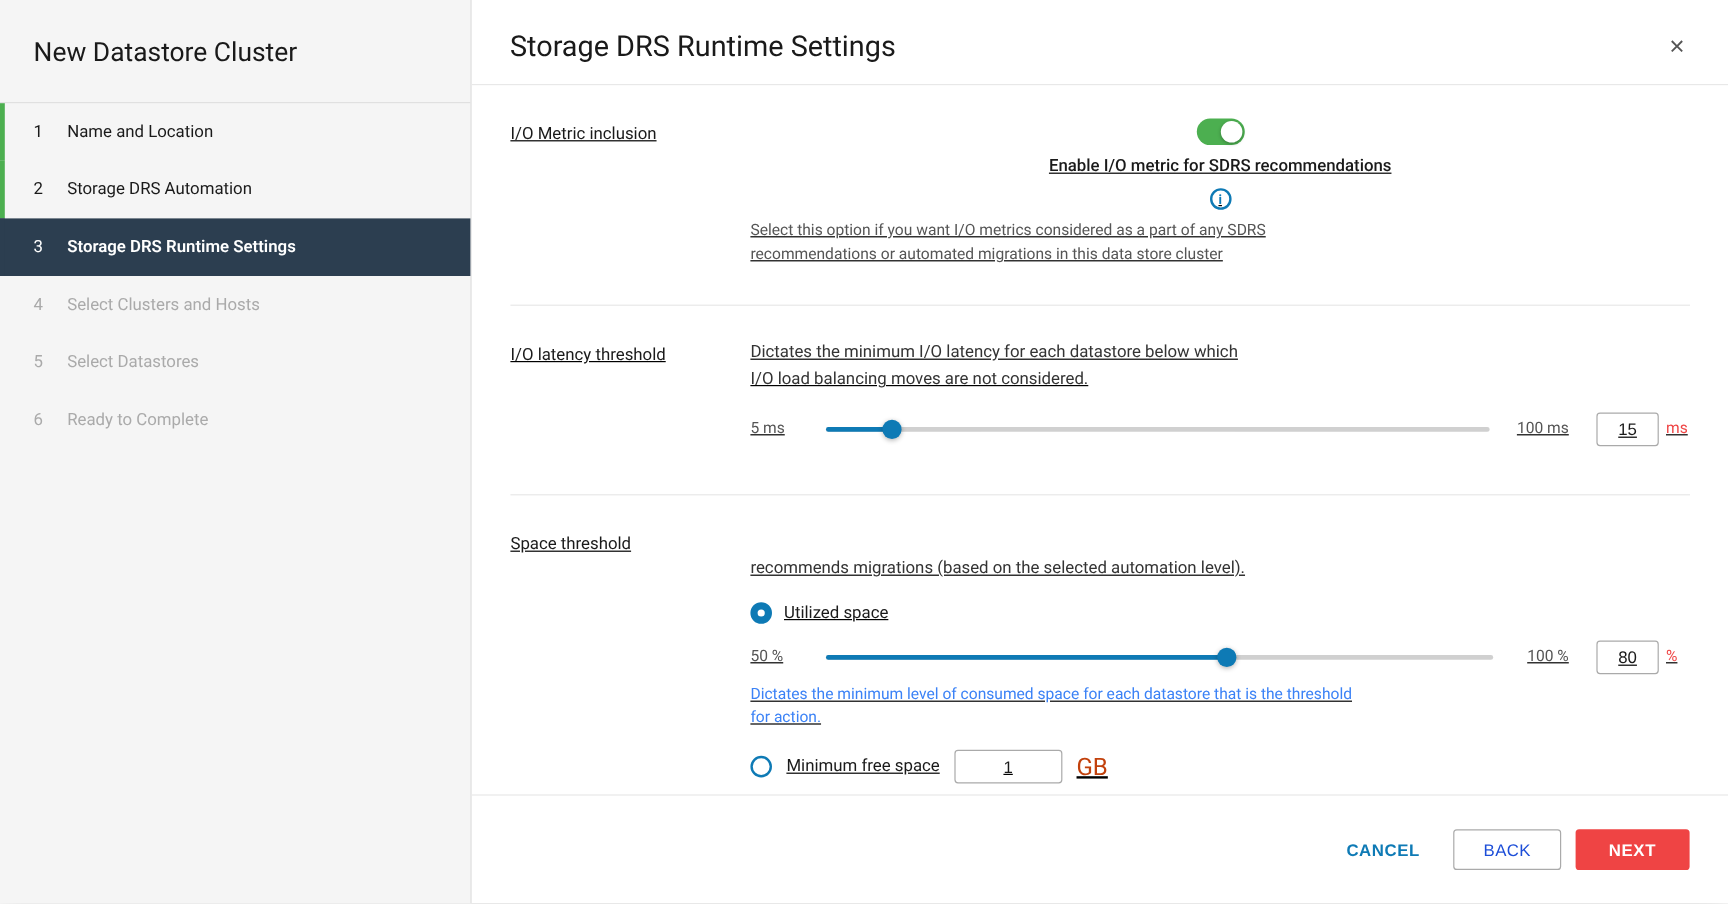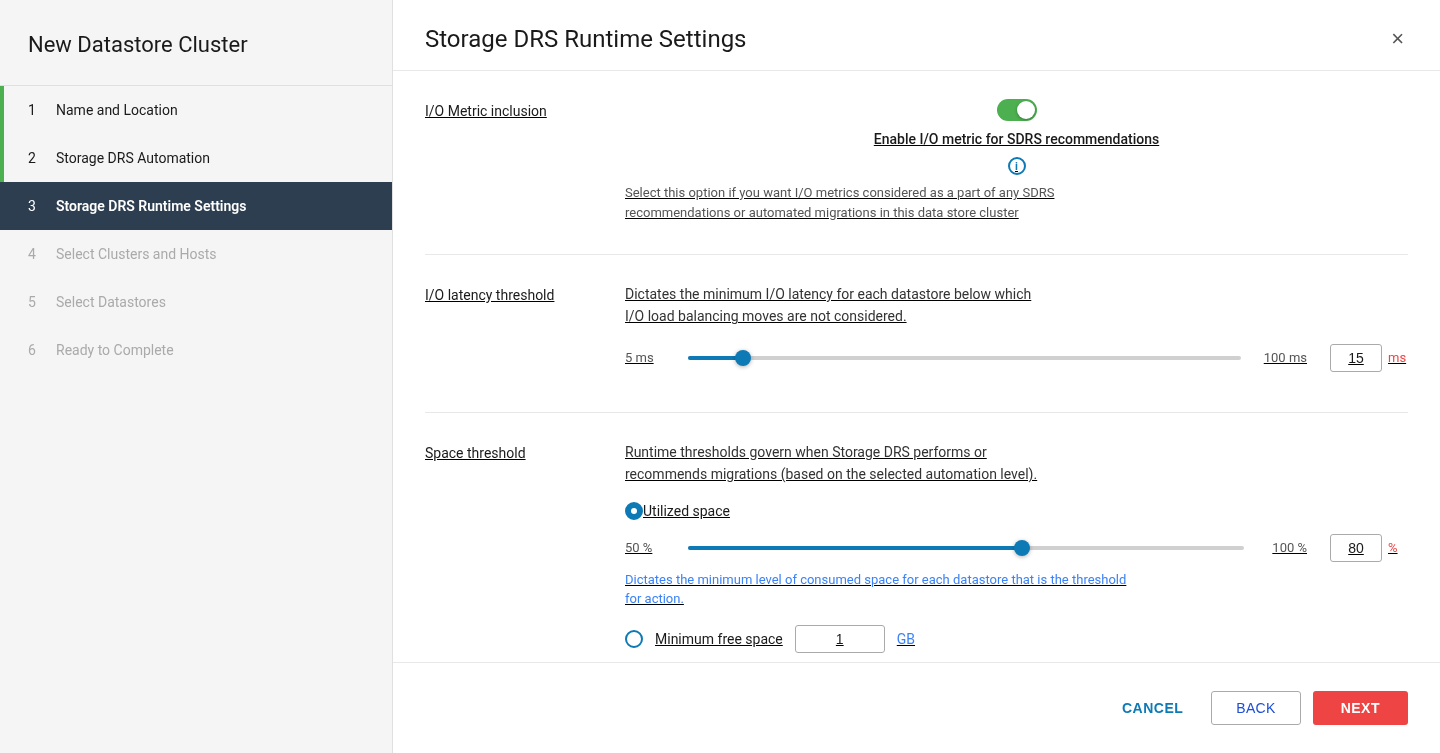--- a/index.html
+++ b/index.html
@@ -279,20 +279,21 @@
     .space-description {
       font-size: 14px;
       color: #333;
       line-height: 1.6;
       margin-bottom: 16px;
       max-width: 560px;
     }
     .radio-row {
       display: flex;
       align-items: center;
+      gap: 10px;
       margin-bottom: 14px;
     }
     .radio-btn {
       width: 18px;
       height: 18px;
       border-radius: 50%;
       border: 2px solid #0e7ab5;
       display: flex;
       align-items: center;
       justify-content: center;
@@ -335,22 +336,22 @@
       width: 90px;
       height: 28px;
       border: 1px solid #aaa;
       border-radius: 3px;
       text-align: center;
       font-size: 14px;
       color: #1a1a1a;
       padding: 0 4px;
     }
     .min-free-unit {
-      font-size: 14px;
-      color: #3b82f6;
+      font-size: 20px;
+      color: #c2410c;
     }
 
     
     .main-footer {
       border-top: 1px solid #e8e8e8;
       padding: 28px 32px;
       display: flex;
       align-items: center;
       justify-content: flex-end;
       gap: 12px;
@@ -495,21 +496,21 @@
       </div>
 
       <hr class="divider">
 
       <div class="setting-row">
         <div class="setting-label-col">
           <span class="setting-label">Space threshold</span>
         </div>
         <div class="setting-control-col">
           <div class="space-description">
-            <span>Runtime thresholds govern when Storage DRS performs or</span><br>
+            <br>
             <span>recommends migrations (based on the selected automation level).</span>
           </div>
 
           <div class="radio-row">
             <div class="radio-btn selected"></div>
             <span class="radio-label">Utilized space</span>
           </div>
 
           <div class="slider-row">
             <span class="slider-min-label">50 %</span>

